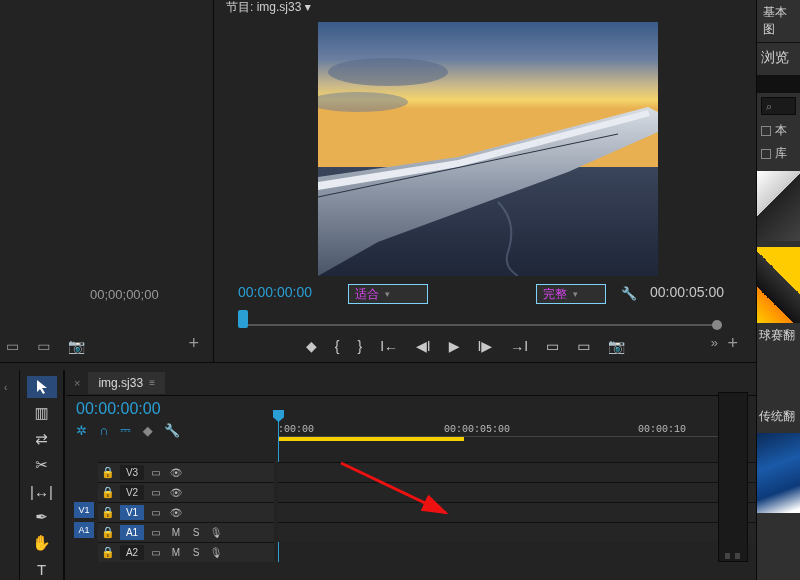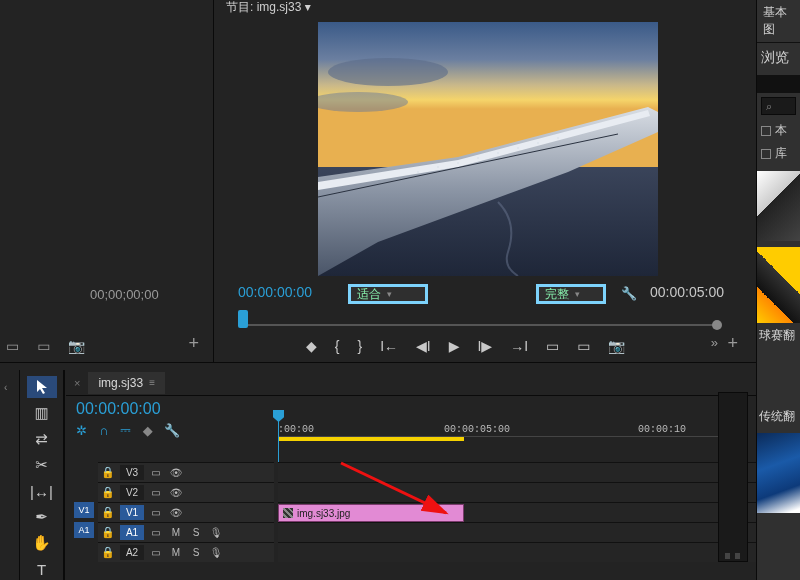--- a/index.html
+++ b/index.html
@@ -22,21 +22,21 @@
   .source-plus { position:absolute; right:14px; bottom:8px; font-size:18px; color:#9a9a9a; }
   .icon-btn { color:#9a9a9a; font-size:14px; cursor:pointer; }
 
   
   .program-panel { position:absolute; left:218px; top:0; width:530px; height:362px; background:#232323; }
   .program-tab { position:absolute; left:8px; top:-1px; color:#cfcfcf; font-size:12px; }
   .preview-img { position:absolute; left:100px; top:22px; width:340px; height:254px; background:#000; overflow:hidden; }
   .preview-img svg { width:100%; height:100%; display:block; }
   .tc-in { position:absolute; left:20px; top:284px; color:#2a9fd6; font-size:14px; }
   .tc-out { position:absolute; right:24px; top:284px; color:#c8c8c8; font-size:14px; }
-  .dd { position:absolute; top:284px; background:#2f2f2f; border:3px solid #7dd3fc; height:20px; display:flex; align-items:center; padding:0 6px; font-size:12px; color:#86efac; }
+  .dd { position:absolute; top:284px; background:#2f2f2f; border:1px solid #7dd3fc; height:20px; display:flex; align-items:center; padding:0 6px; font-size:12px; color:#d946ef; }
   .dd::after { content:"▾"; margin-left:6px; font-size:9px; color:#888; }
   .wrench { position:absolute; right:110px; top:286px; color:#b0b0b0; font-size:13px; }
   .prog-slider { position:absolute; left:20px; top:310px; right:30px; height:20px; }
   .prog-track { position:absolute; left:0; right:0; top:14px; height:2px; background:#555; }
   .prog-head { position:absolute; left:0; top:0; width:10px; height:18px; background:#2a9fd6; border-radius:2px; }
   .prog-dot { position:absolute; right:-4px; top:10px; width:10px; height:10px; border-radius:50%; background:#888; }
   .transport { position:absolute; left:88px; bottom:8px; display:flex; gap:18px; align-items:center; color:#c8c8c8; font-size:14px; }
   .transport .btn { cursor:pointer; }
   .prog-more { position:absolute; right:30px; bottom:12px; color:#9a9a9a; font-size:13px; }
   .prog-plus { position:absolute; right:10px; bottom:8px; font-size:18px; color:#9a9a9a; }
@@ -297,26 +297,20 @@
     <div class="ruler-tick" style="left:0">:00:00</div>
     <div class="ruler-tick" style="left:166px">00:00:05:00</div>
     <div class="ruler-tick" style="left:360px">00:00:10</div>
   </div>
   <div class="tl-playhead"></div>
   <div class="tl-zoomdot"></div>
 
   <div class="tl-tracks">
     <div class="tl-row"></div>
     <div class="tl-row"></div>
-    <div class="tl-row">
-      <div class="clip">
-        <span class="cicon"></span>
-        <span>img.sj33.jpg</span>
-      </div>
-    </div>
     <div class="tl-row"></div>
     <div class="tl-row"></div>
   </div>
 </div>
 
 <svg class="arrow" width="130" height="70">
   <defs>
       <marker id="ah" markerWidth="10" markerHeight="10" refX="8" refY="3" orient="auto">
     <path d="M0,0 L9,3 L0,6 Z" fill="#e11"></path>
   </marker>

